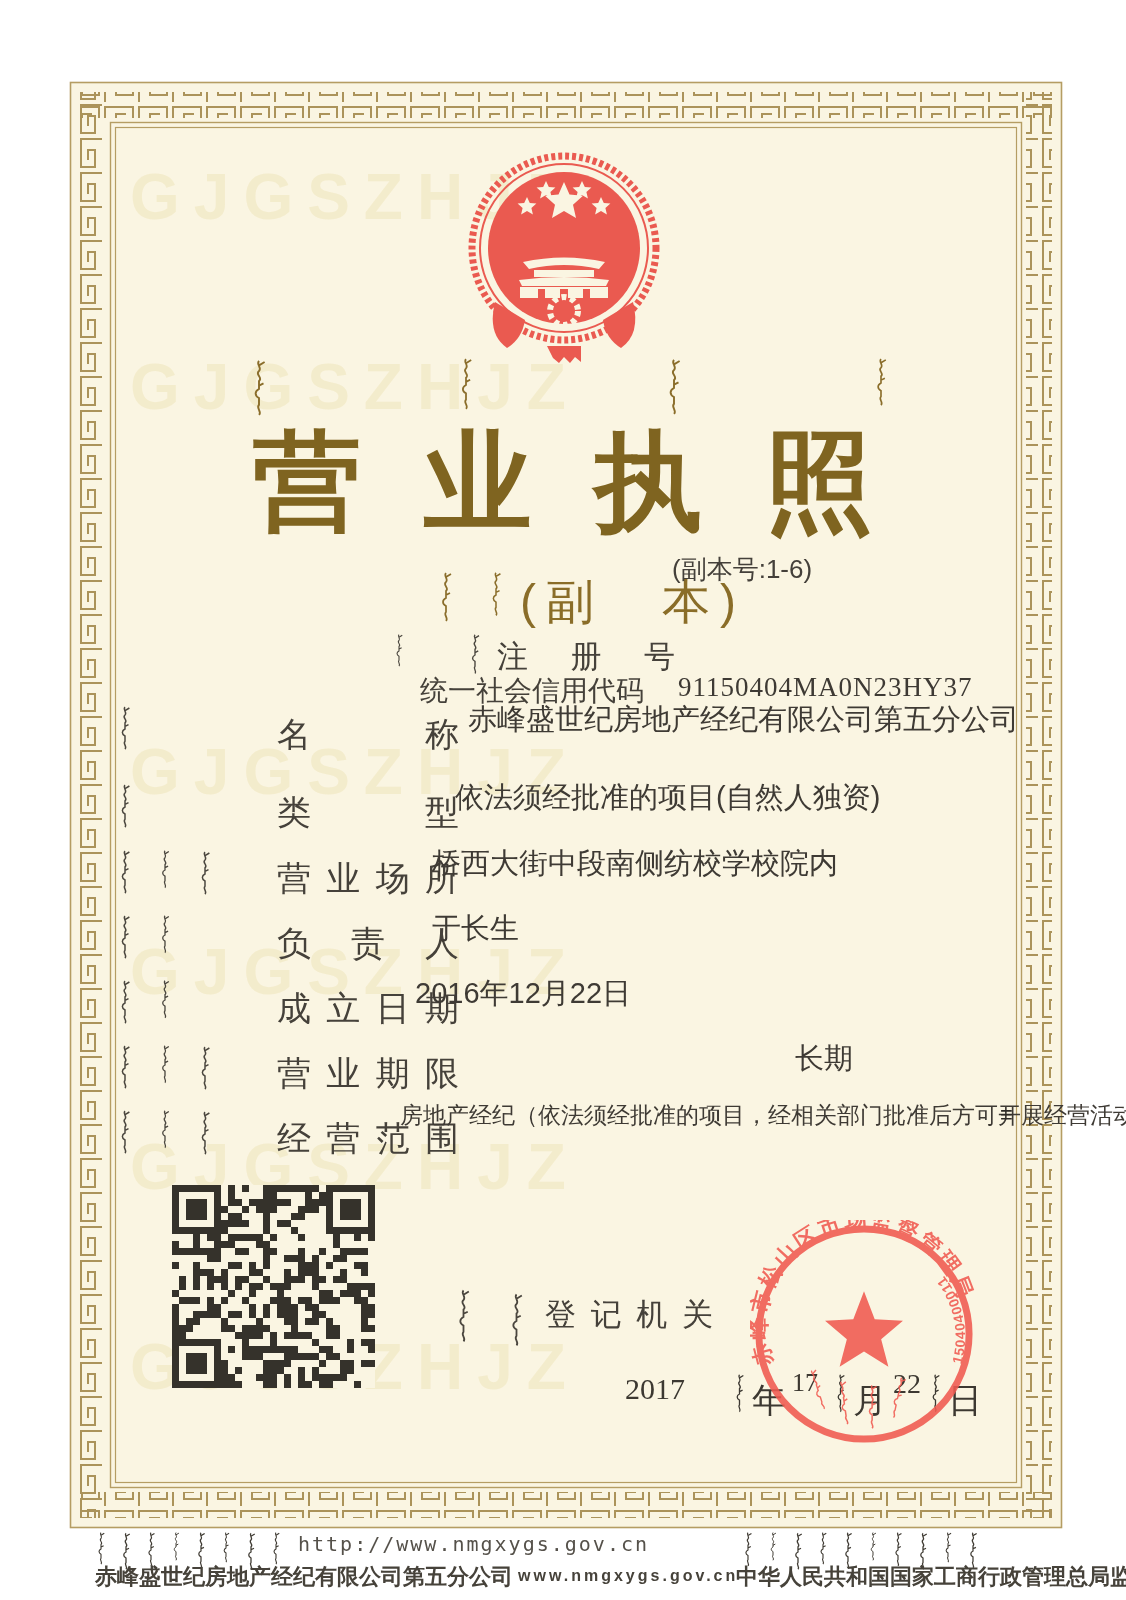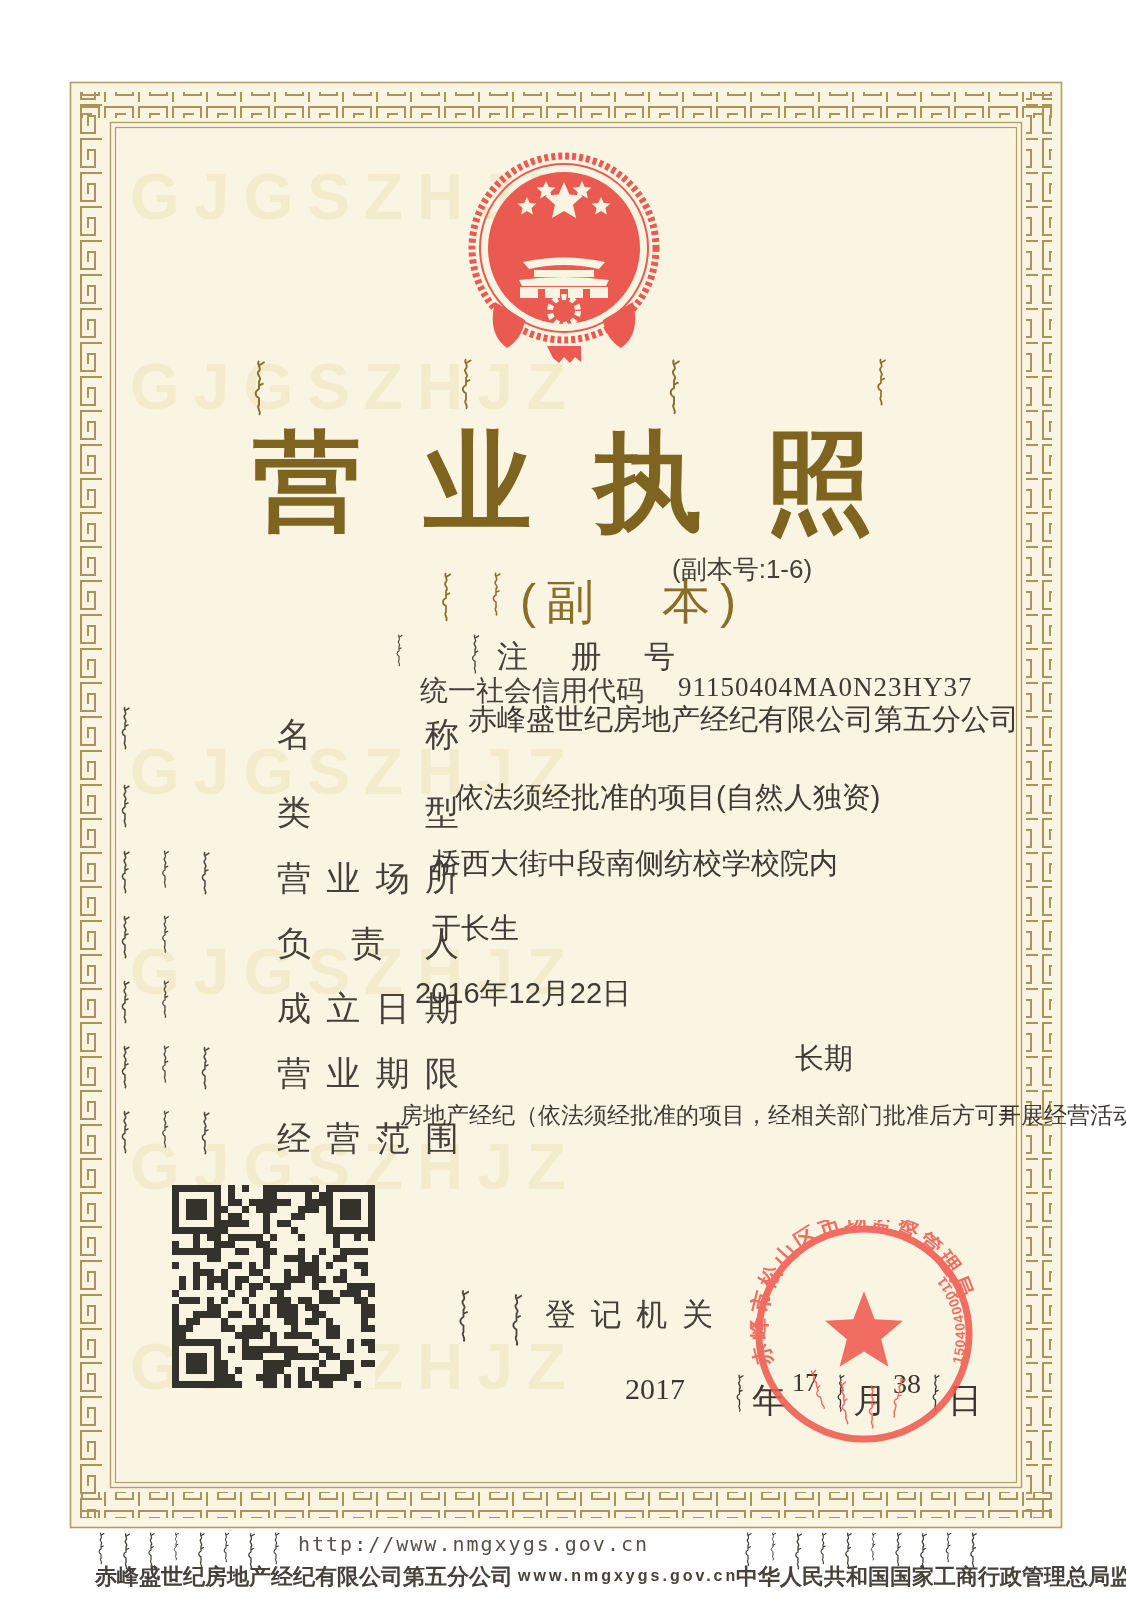--- a/index.html
+++ b/index.html
@@ -733,21 +733,21 @@
   <span style="left:625px;top:6px;font-size:30px;font-family:'Liberation Serif',serif">2017</span>
   <svg class="mg abs" style="left:733px;top:8px;color:#3c3831" width="13" height="40" viewBox="0 0 16 52">
       <use href="#mseg"></use>
     </svg>
   <span style="left:752px;top:12px;font-size:34px">年</span>
   <span style="left:792px;top:2px;font-size:26px;font-family:'Liberation Serif',serif">17</span>
   <svg class="mg abs" style="left:834px;top:8px;color:#3c3831" width="13" height="40" viewBox="0 0 16 52">
       <use href="#mseg"></use>
     </svg>
   <span style="left:853px;top:12px;font-size:34px">月</span>
-  <span style="left:893px;top:2px;font-size:28px;font-family:'Liberation Serif',serif">38</span>
+  <span style="left:893px;top:2px;font-size:28px;font-family:'Liberation Serif',serif">22</span>
   <svg class="mg abs" style="left:929px;top:8px;color:#3c3831" width="13" height="40" viewBox="0 0 16 52">
       <use href="#mseg"></use>
     </svg>
   <span style="left:948px;top:12px;font-size:34px">日</span>
 </div>
 
 <svg class="seal" viewBox="0 0 230 230">
   <defs>
     <path id="sealArc" d="M 25,148 A 99,99 0 1 1 205,148"></path>
     <path id="numArc" d="M 212,150 A 101,101 0 0 0 193,53"></path>

